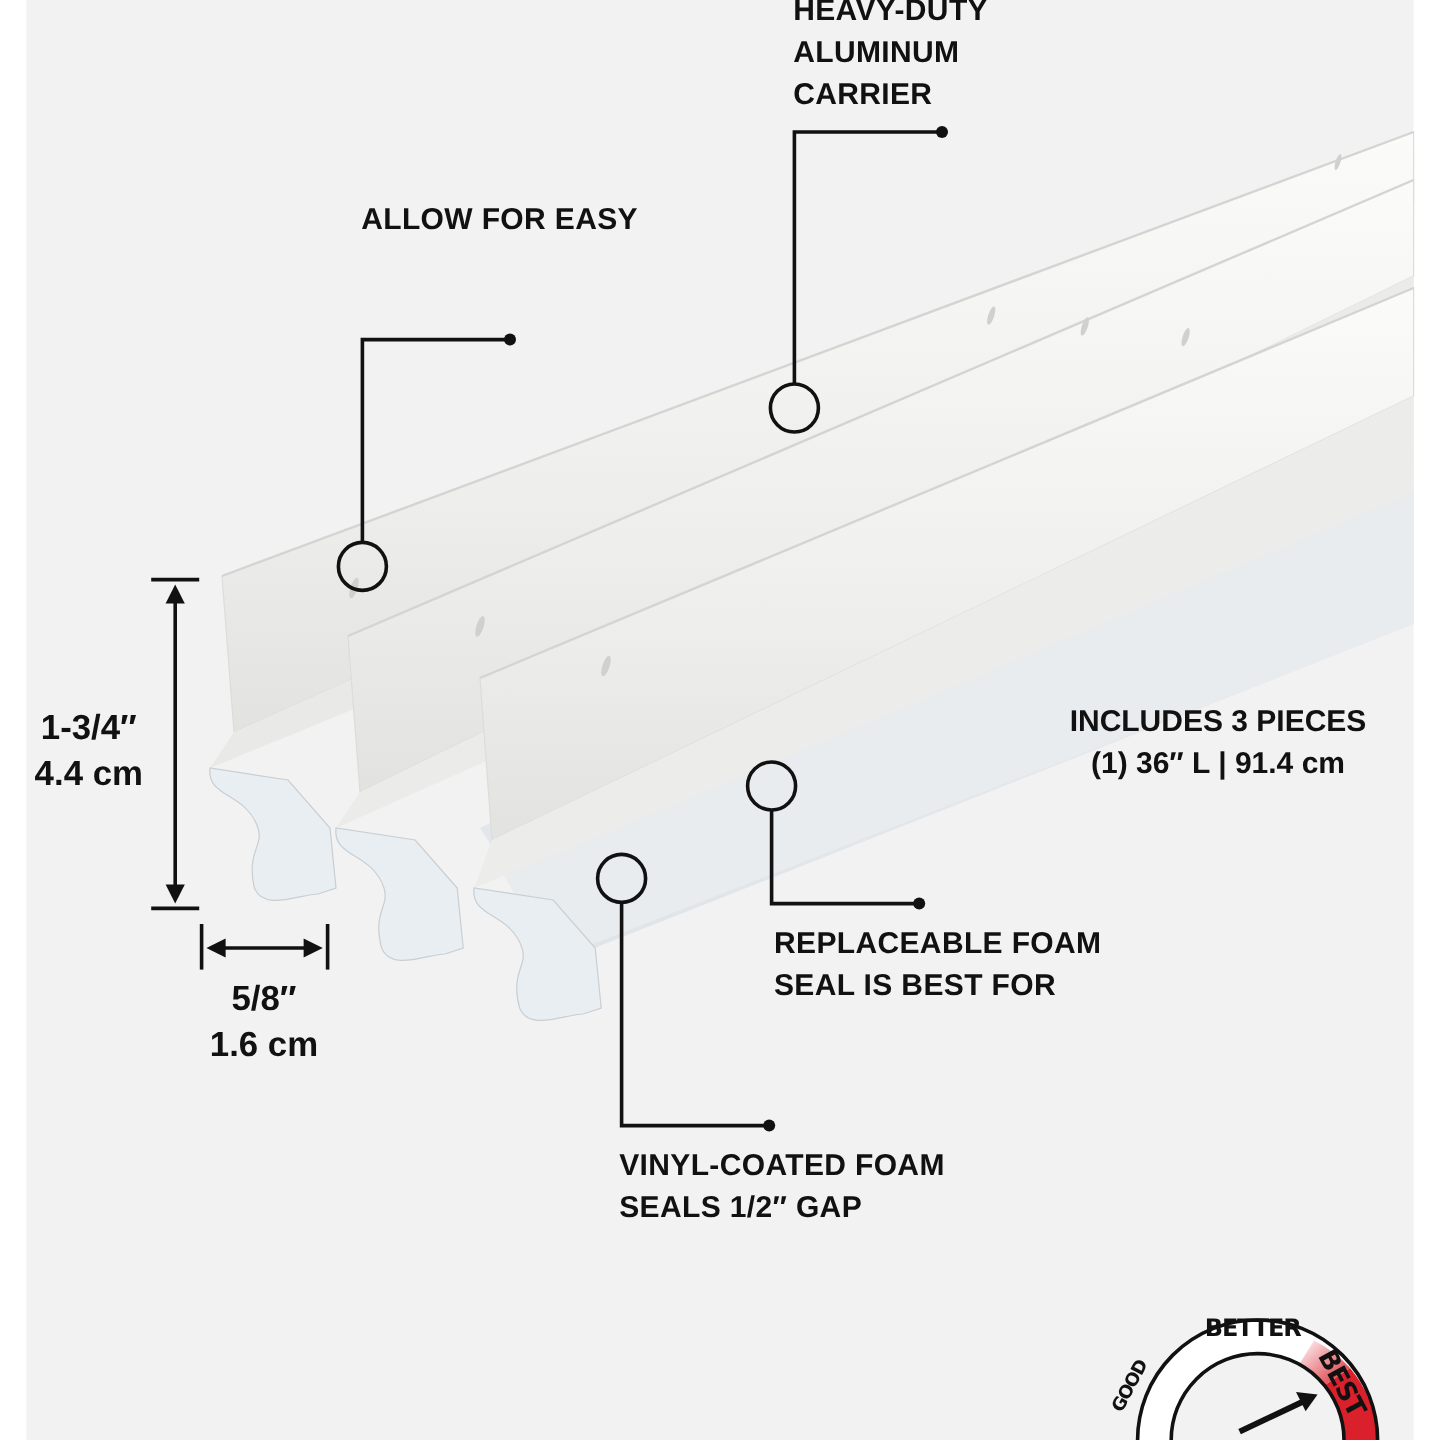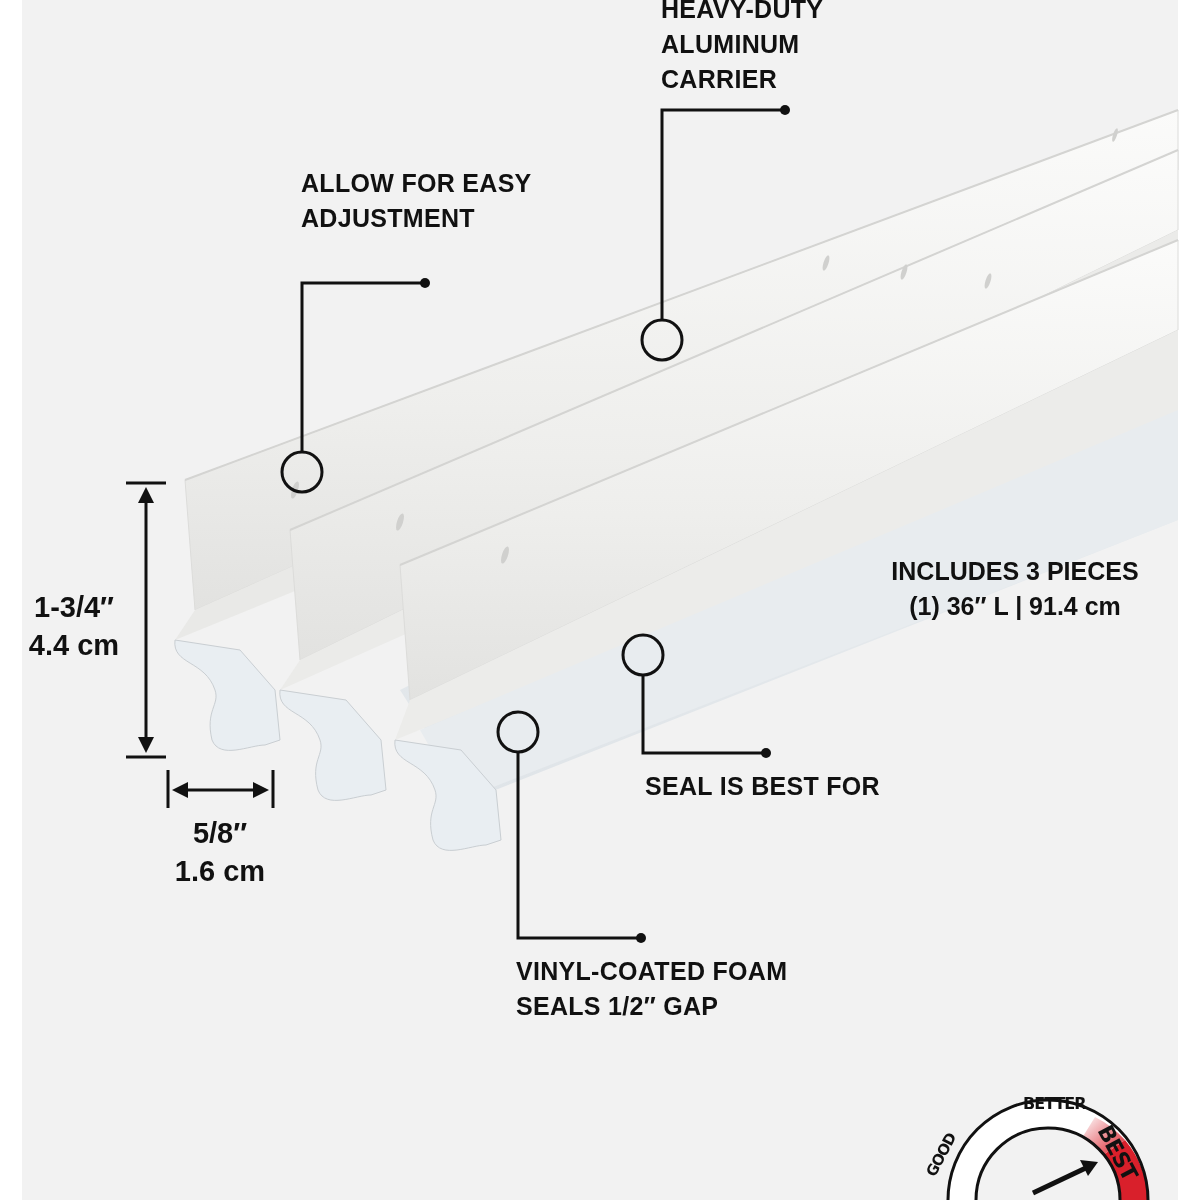--- a/index.html
+++ b/index.html
@@ -111,42 +111,42 @@
 </svg>
 
 <div class="label" style="left:661px; top:-8px;">
   <div>HEAVY-DUTY</div>
   <div>ALUMINUM</div>
   <div>CARRIER</div>
 </div>
 
 <div class="label" style="left:301px; top:166px;">
   <div>ALLOW FOR EASY</div>
-  <div>ADJUSTMENT</div>
 </div>
 
 <div class="label" style="left:645px; top:769px;">
+  <div>REPLACEABLE FOAM</div>
   <div>SEAL IS BEST FOR</div>
 </div>
 
 <div class="label" style="left:516px; top:954px;">
   <div>VINYL-COATED FOAM</div>
   <div>SEALS 1/2″ GAP</div>
 </div>
 
 <div class="dim" style="left:14px; top:588px; width:120px;">
   <div>1-3/4″</div>
   <div>4.4 cm</div>
 </div>
 <div class="dim" style="left:155px; top:814px; width:130px;">
   <div>5/8″</div>
   <div>1.6 cm</div>
 </div>
 
-<div class="pieces" style="left:855px; top:554px; width:320px;">
+<div class="pieces" style="left:855px; top:584px; width:320px;">
   <div>INCLUDES 3 PIECES</div>
   <div>(1) 36″ L | 91.4 cm</div>
 </div>
 
 <svg class="art" viewBox="0 0 1200 1200" xmlns="http://www.w3.org/2000/svg">
 
   <path d="M948,1200 A100,100 0 0 1 1148,1200 L1120,1200 A72,72 0 0 0 976,1200 Z" fill="#ffffff"></path>
 
   <path d="M1125,1140 A100,100 0 0 1 1148,1200 L1120,1200 A72,72 0 0 0 1103,1155 Z" fill="#d9202b"></path>
   <path d="M1095,1117 A100,100 0 0 1 1125,1140 L1103,1155 A72,72 0 0 0 1082,1138 Z" fill="url(#redFade)"></path>
@@ -158,14 +158,14 @@
   </defs>
 
   <path d="M948,1200 A100,100 0 0 1 1148,1200" fill="none" stroke="#111" stroke-width="3"></path>
   <path d="M976,1200 A72,72 0 0 1 1120,1200" fill="none" stroke="#111" stroke-width="3"></path>
 
   <line x1="1033" y1="1193" x2="1090" y2="1166" stroke="#111" stroke-width="5"></line>
   <polygon points="1098,1162 1080,1160 1088,1176" fill="#111"></polygon>
 </svg>
 
 <div class="gauge-label" style="left:918px; top:1146px; font-size:15px; transform:rotate(-62deg);">GOOD</div>
-<div class="gauge-label" style="left:1004px; top:1094px; font-size:16px;margin-left:19px;">BETTER</div>
+<div class="gauge-label" style="left:1004px; top:1094px; font-size:20px;">BETTER</div>
 <div class="gauge-label" style="left:1088px; top:1140px; font-size:22px; transform:rotate(62deg);">BEST</div>
 
 </body></html>

